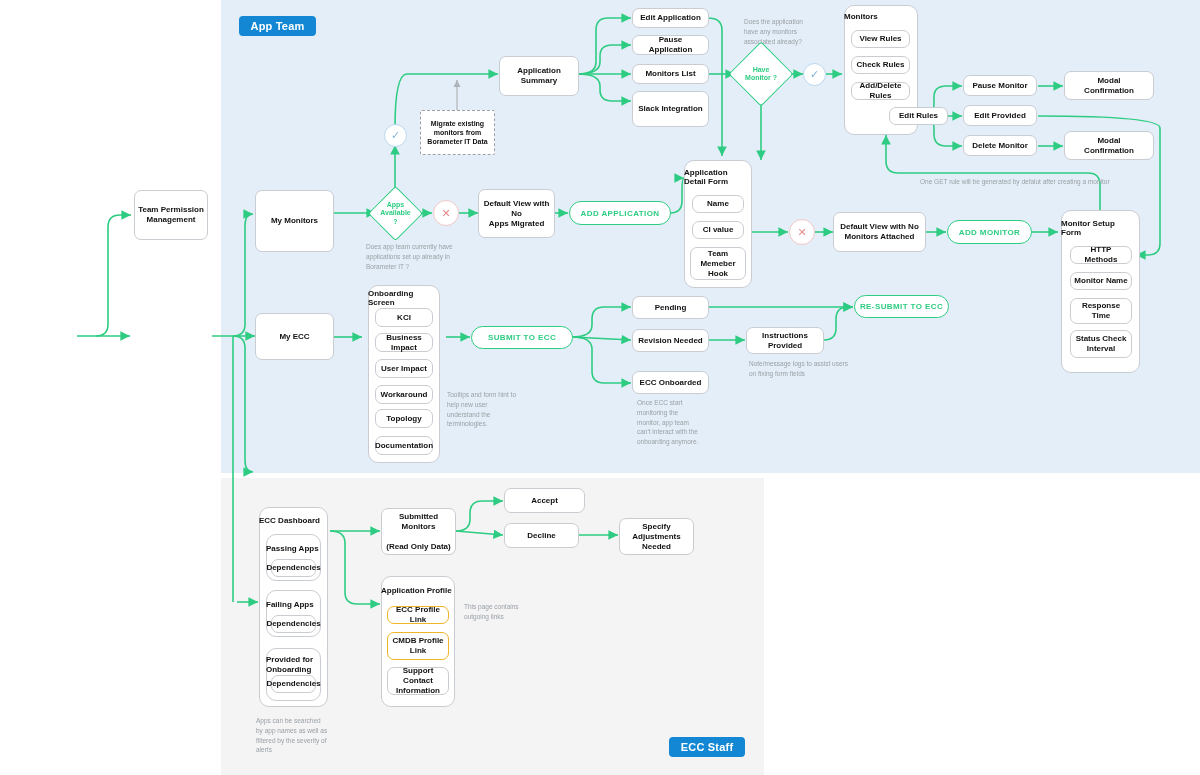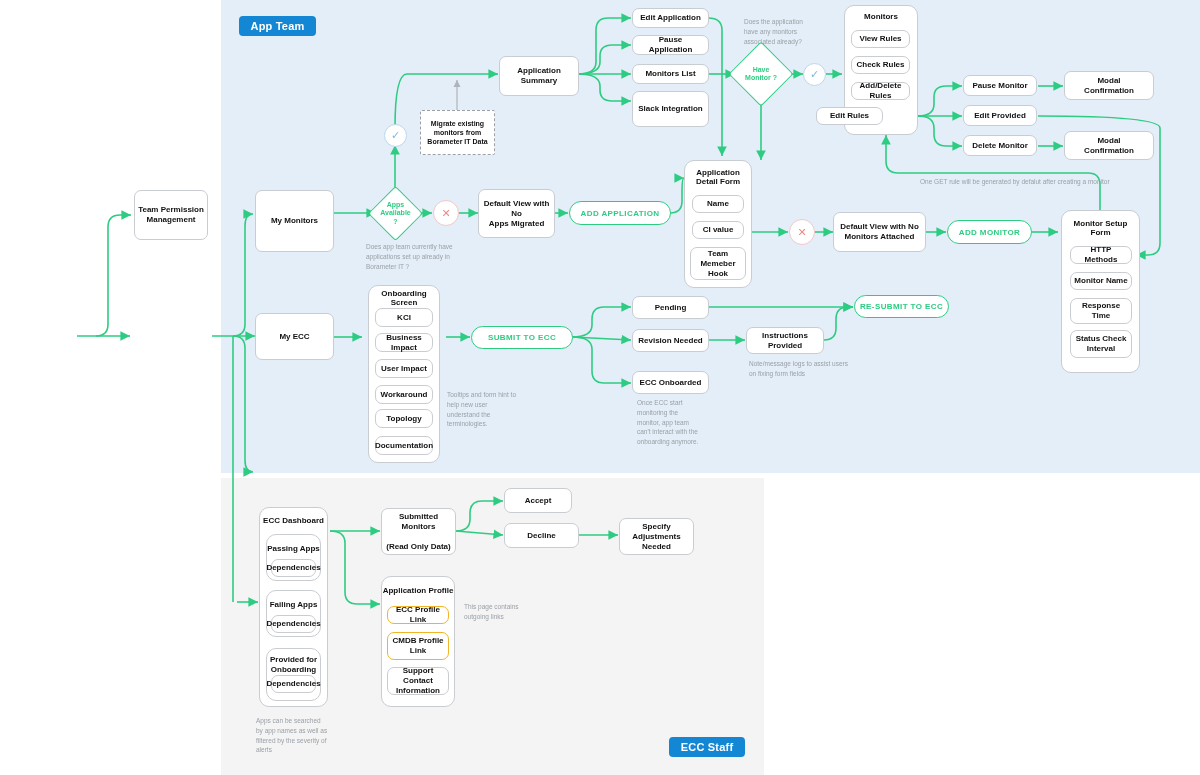--- a/index.html
+++ b/index.html
@@ -19,21 +19,21 @@
 
   
   .node{position:absolute;background:#ffffff;border:1px solid #c9ccd1;border-radius:7px;
         display:flex;align-items:center;justify-content:center;text-align:center;
         font-size:8px;font-weight:bold;color:#111;line-height:1.25;box-sizing:border-box;
         padding:2px 3px;}
 
   
   .group{position:absolute;background:#ffffff;border:1px solid #c9ccd1;border-radius:10px;
          box-sizing:border-box;}
-  .group-title{position:absolute;left:0;right:0;text-align:center;font-size:8px;
+  .group-title{position:absolute;left:0;right:0;font-size:8px;
          font-weight:bold;color:#111;}
 
   
   .pill{position:absolute;border:1.5px solid #2ecc82;border-radius:18px;background:#fff;
         color:#2ecc82;font-size:8px;font-weight:bold;letter-spacing:.4px;
         display:flex;align-items:center;justify-content:center;text-align:center;
         box-sizing:border-box;}
 
   
   .diamond{position:absolute;}
@@ -241,21 +241,21 @@
 
   <div class="pill" style="left:947px;top:220px;width:85px;height:24px">ADD MONITOR</div>
 
   <div class="note" style="left:920px;top:177px;width:250px">One GET rule will be generated by defalut after creating a monitor</div>
 
   <div class="group" style="left:844px;top:5px;width:74px;height:130px"></div>
   <div class="group-title" style="left:844px;top:12px;width:74px">Monitors</div>
   <div class="node" style="left:851px;top:30px;width:59px;height:18px">View Rules</div>
   <div class="node" style="left:851px;top:56px;width:59px;height:18px">Check Rules</div>
   <div class="node" style="left:851px;top:82px;width:59px;height:18px">Add/Delete Rules</div>
-  <div class="node" style="left:816px;top:107px;width:67px;height:18px">Edit Rules</div>
+  <div class="node" style="left:889px;top:107px;width:59px;height:18px">Edit Rules</div>
 
   <div class="node" style="left:963px;top:75px;width:74px;height:21px">Pause Monitor</div>
   <div class="node" style="left:963px;top:105px;width:74px;height:21px">Edit Provided</div>
   <div class="node" style="left:963px;top:135px;width:74px;height:21px">Delete Monitor</div>
 
   <div class="node" style="left:1064px;top:71px;width:90px;height:29px;white-space:pre-line">Modal
 Confirmation</div>
   <div class="node" style="left:1064px;top:131px;width:90px;height:29px;white-space:pre-line">Modal
 Confirmation</div>
 
@@ -321,21 +321,21 @@
 
   <div class="note" style="left:256px;top:716px;width:85px;white-space:pre-line">Apps can be searched
 by app names as well as
 filtered by the severity of
 alerts</div>
 
   <div class="node" style="left:381px;top:508px;width:75px;height:47px;white-space:pre-line;font-weight:bold">Submitted Monitors
 
 (Read Only Data)</div>
 
-  <div class="node" style="left:504px;top:488px;width:68px;height:25px">Accept</div>
+  <div class="node" style="left:504px;top:488px;width:81px;height:25px">Accept</div>
   <div class="node" style="left:504px;top:523px;width:75px;height:25px">Decline</div>
   <div class="node" style="left:619px;top:518px;width:75px;height:37px;white-space:pre-line">Specify
 Adjustments
 Needed</div>
 
   <div class="group" style="left:381px;top:576px;width:74px;height:131px"></div>
   <div class="group-title" style="left:381px;top:586px;width:74px">Application Profile</div>
   <div class="node hl" style="left:387px;top:606px;width:62px;height:18px">ECC  Profile  Link</div>
   <div class="node hl" style="left:387px;top:632px;width:62px;height:28px;white-space:pre-line">CMDB Profile
 Link</div>

